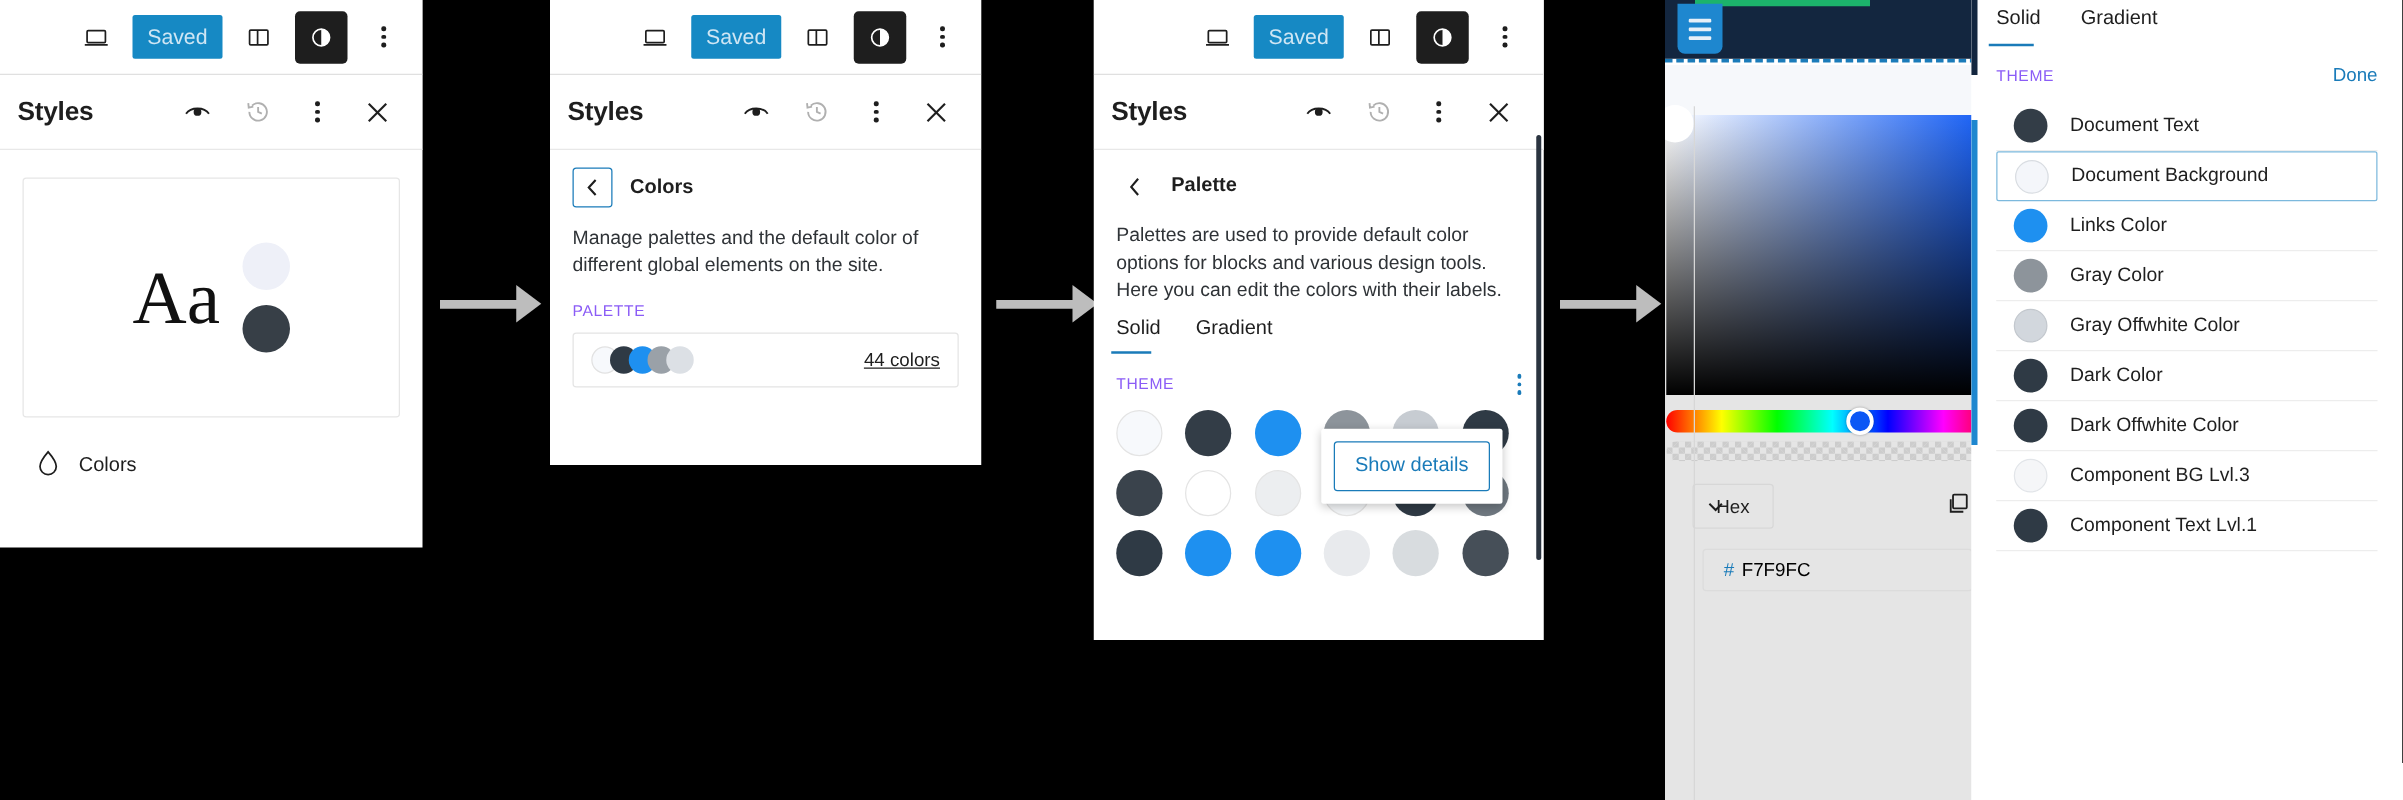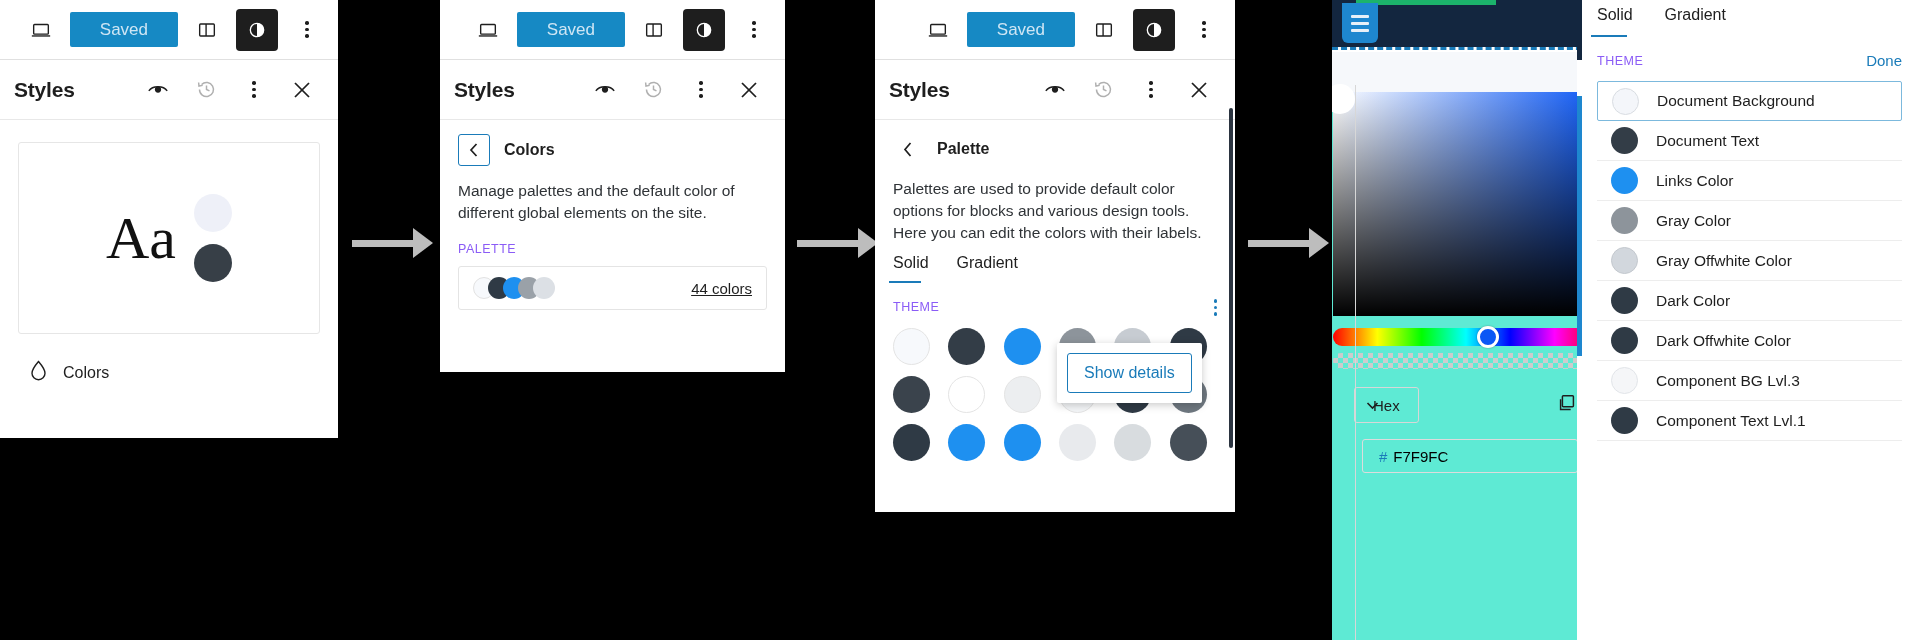--- a/index.html
+++ b/index.html
@@ -20,21 +20,21 @@
     padding-right: 10px; gap: 8px;
   }
   .tb-btn {
     width: 42px; height: 42px; display: flex;
     align-items: center; justify-content: center;
     background: transparent; border: none;
   }
   .saved-btn {
     background: #1689c4; color: #cfe6f4;
     font-size: 17px; font-weight: 400;
-    padding: 9px 30px; border: none; border-radius: 2px;
+    padding: 9px 12px; border: none; border-radius: 2px;
     line-height: 1;
   }
   .dark-btn { background: #1e1e1e; border-radius: 4px; }
   .kebab { display: flex; flex-direction: column; gap: 3px; align-items: center; }
   .kebab i { width: 3.5px; height: 3.5px; border-radius: 50%; background: #1e1e1e; display: block; }
   .kebab.blue i { background: #1a7bb9; }
 
   .styles-header {
     height: 60px; display: flex; align-items: center;
     padding: 0 14px; gap: 0px;
@@ -108,21 +108,21 @@
   .tooltip-inner {
     border: 1.5px solid #1a7bb9; border-radius: 3px;
     padding: 10px 16px; font-size: 16px; color: #1a7bb9; white-space: nowrap;
   }
   .p3-scroll {
     position: absolute; right: 2px; top: 108px; width: 4px; height: 340px;
     background: #2b3440; border-radius: 2px;
   }
 
   
-  #panel4 { left: 1332px; top: 0; width: 268px; height: 640px; background: #5eead4; }
+  #panel4 { left: 1332px; top: 0; width: 268px; height: 640px; background: #e5e5e5; }
   .p4-dark { height: 47px; background: #13263f; position: relative; }
   .p4-green { position: absolute; left: 24px; top: 0; width: 140px; height: 5px; background: #1cb36b; }
   .burger {
     position: absolute; left: 10px; top: 3px; width: 36px; height: 40px;
     background: #1e87cf; border-radius: 0 0 6px 6px;
     display: flex; flex-direction: column; align-items: center; justify-content: center; gap: 4px;
   }
   .burger i { width: 18px; height: 3px; background: #e7f0f8; border-radius: 1px; display: block; }
   .p4-blueline { position:absolute; right:0; top:44px; width:10px; height:3px; background:#1a7bb9; }
   .p4-dashed { height: 5px; border-top: 3px dashed #1a7bb9; background: #fff; }
@@ -575,29 +575,29 @@
       <span class="p5-tab active">Solid</span>
       <span class="p5-tab">Gradient</span>
     </div>
 
     <div class="p5-theme-head">
       <span class="sec-label" style="padding:0;">THEME</span>
       <span class="done">Done</span>
     </div>
 
     <div class="clist">
+      <div class="crow">
+        <span class="cdot" style="background-color: rgb(51, 61, 71);"></span>
+        <span class="clabel">Document Text</span>
+      </div>
       <div class="crow selected">
         <span class="cdot" style="border: 1px solid rgb(217, 221, 226); background-color: rgb(244, 246, 250);"></span>
         <span class="clabel">Document Background</span>
       </div>
       <div class="crow">
-        <span class="cdot" style="background-color: rgb(51, 61, 71);"></span>
-        <span class="clabel">Document Text</span>
-      </div>
-      <div class="crow">
         <span class="cdot" style="background-color: rgb(30, 144, 240);"></span>
         <span class="clabel">Links Color</span>
       </div>
       <div class="crow">
         <span class="cdot" style="background-color: rgb(141, 148, 155);"></span>
         <span class="clabel">Gray Color</span>
       </div>
       <div class="crow">
         <span class="cdot" style="border: 1px solid rgb(195, 200, 206); background-color: rgb(210, 215, 221);"></span>
         <span class="clabel">Gray Offwhite Color</span>

